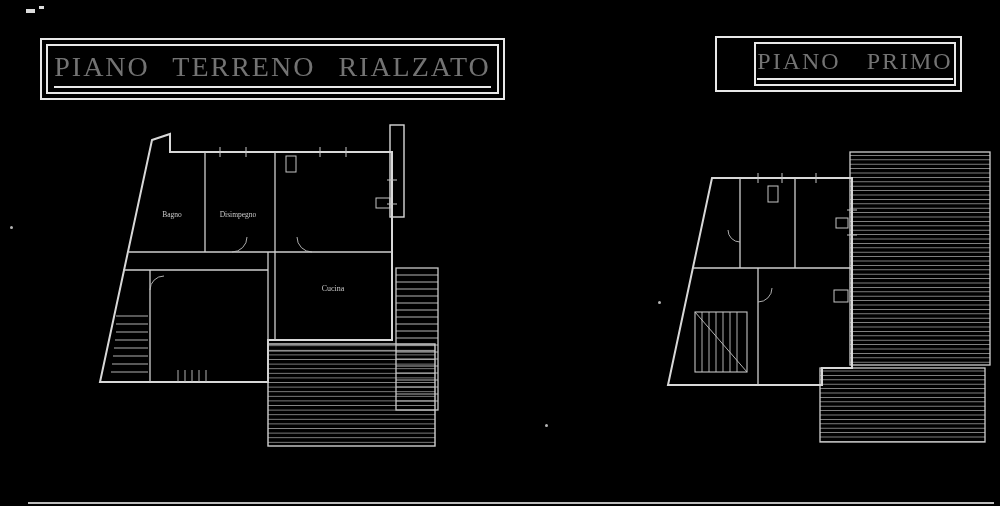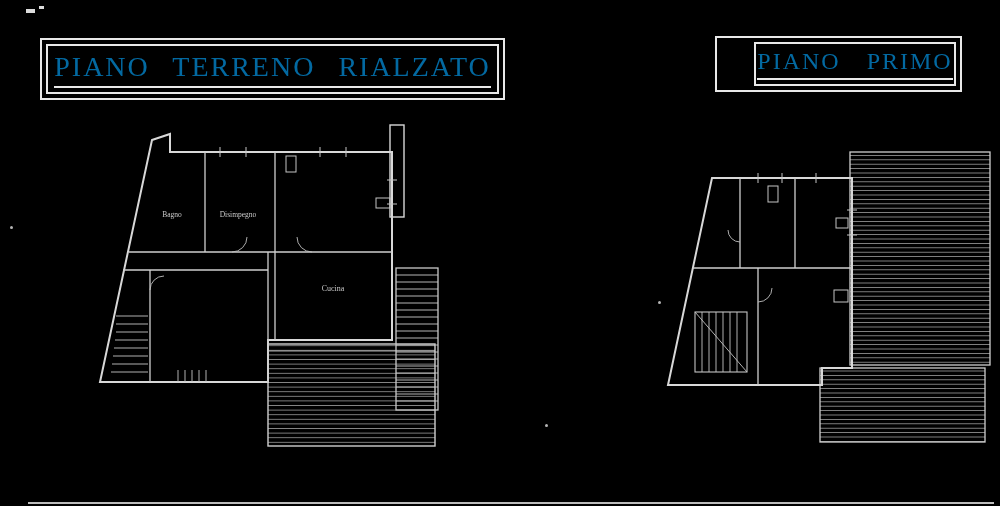--- a/index.html
+++ b/index.html
@@ -1,21 +1,21 @@
 <!DOCTYPE html>
 <html><head>
 <meta charset="utf-8">
 <style>
   html,body{margin:0;padding:0;background:#000;}
   .page{position:relative;width:1000px;height:506px;background:#000;overflow:hidden;
         font-family:"Liberation Serif", serif;}
   .titlebox{position:absolute;border:2px solid #e8e8e8;padding:4px;box-sizing:border-box;background:#000;}
   .titlebox-inner{border:2px solid #e8e8e8;height:100%;box-sizing:border-box;
         display:flex;align-items:center;justify-content:center;}
-  .title-text{color:#0369a1;letter-spacing:2px;word-spacing:14px;
+  .title-text{color:#737373;letter-spacing:2px;word-spacing:14px;
         border-bottom:2px solid #e8e8e8;padding-bottom:3px;white-space:nowrap;}
   .titlebox.left{left:40px;top:38px;width:465px;height:62px;}
   .titlebox.left .title-text{font-size:28px;}
   .titlebox.right{left:715px;top:36px;width:247px;height:56px;padding-left:37px;}
   .titlebox.right .title-text{font-size:24px;word-spacing:18px;}
   .plan{position:absolute;}
   .plan text{font-family:"Liberation Serif",serif;fill:#c8c8c8;}
   .speck{position:absolute;background:#b5b5b5;border-radius:50%;width:3px;height:3px;}
   .scan-mark{position:absolute;background:#dcdcdc;}
   .scan-bottom-line{position:absolute;left:28px;right:6px;bottom:2px;height:2px;background:#bdbdbd;}

